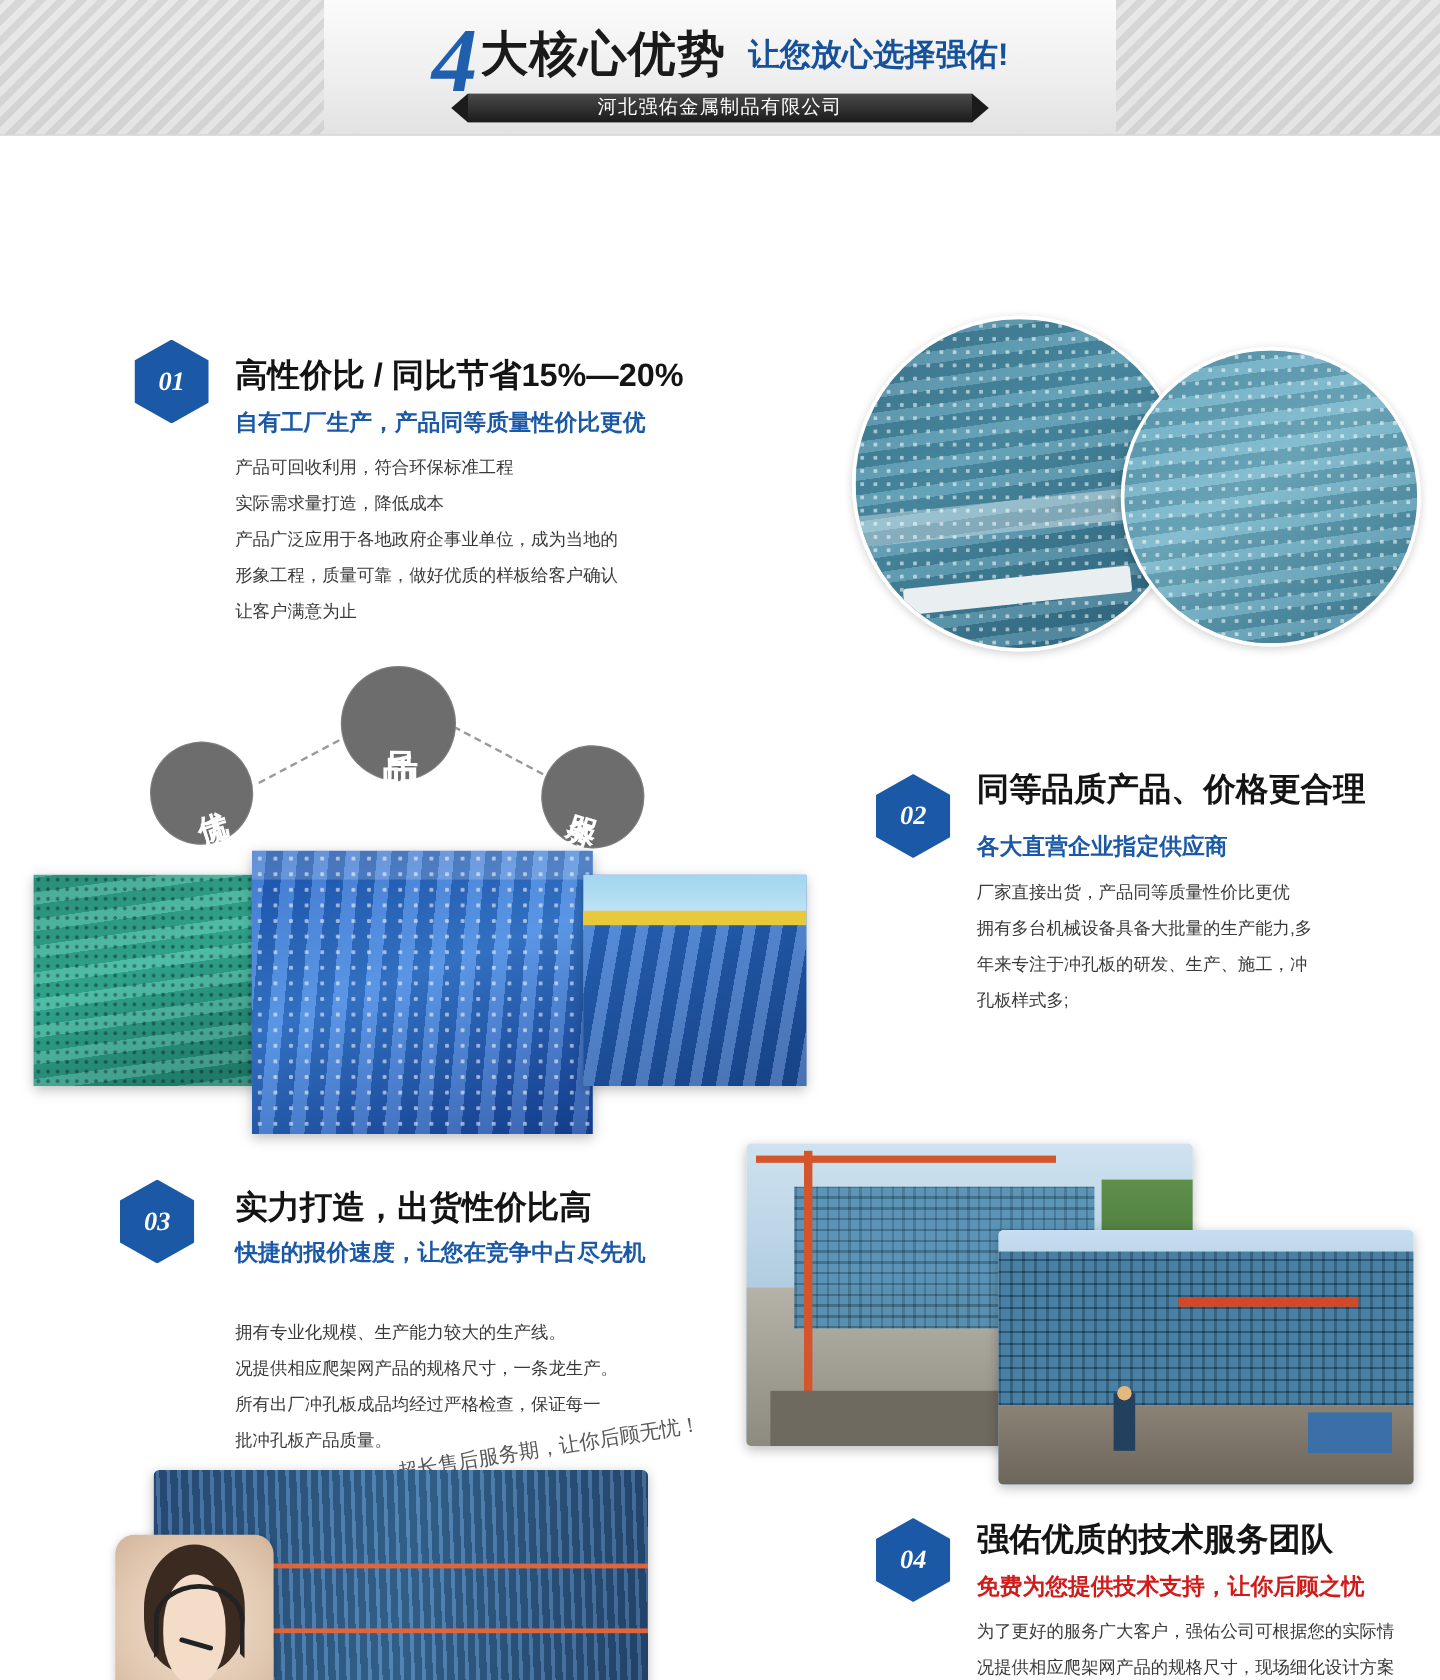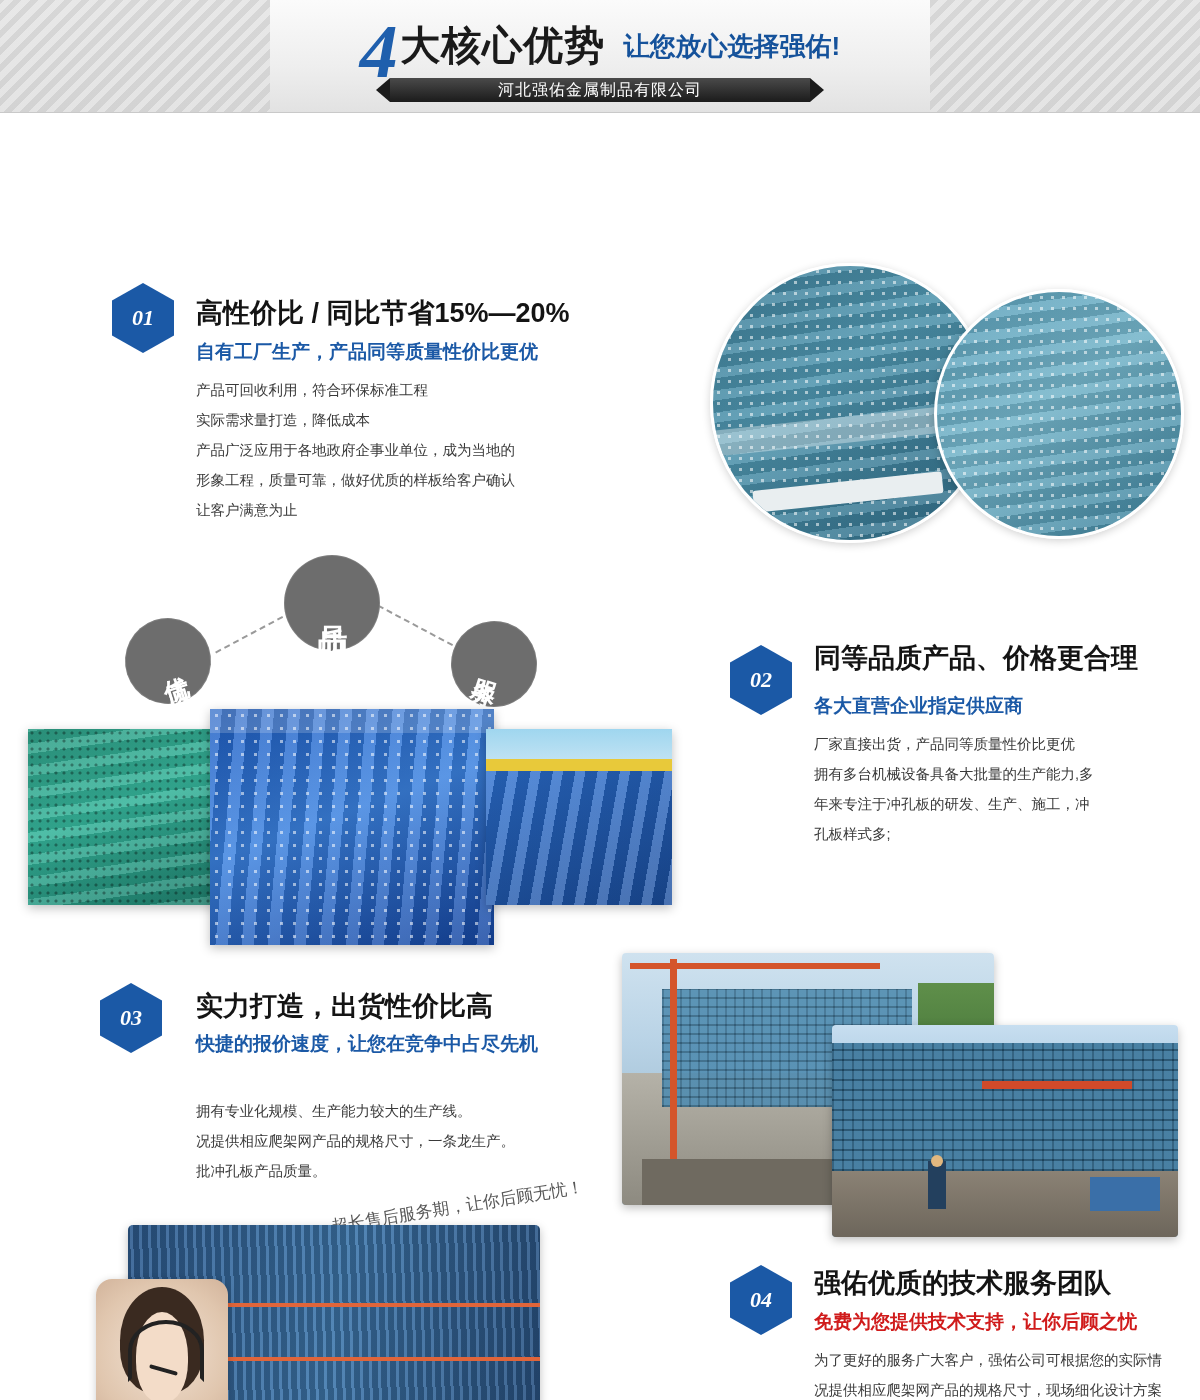--- a/index.html
+++ b/index.html
@@ -351,20 +351,21 @@
     <div>年来专注于冲孔板的研发、生产、施工，冲</div>
     <div>孔板样式多;</div>
   </div>
 
   <div class="hex" style="left:100px; top:870px;">03</div>
   <div class="blk-title" style="left:196px; top:875px;">实力打造，出货性价比高</div>
   <div class="blk-sub" style="left:196px; top:918px;">快捷的报价速度，让您在竞争中占尽先机</div>
   <div class="blk-body" style="left:196px; top:954px;margin-top:29px;">
     <div>拥有专业化规模、生产能力较大的生产线。</div>
     <div>况提供相应爬架网产品的规格尺寸，一条龙生产。</div>
+    <div>所有出厂冲孔板成品均经过严格检查，保证每一</div>
     <div>批冲孔板产品质量。</div>
   </div>
 
   <div class="photo shadow" style="left:622px; top:840px; width:372px; height:252px; border-radius:4px; background:linear-gradient(180deg,#cfe2ef 0%, #b9d3e6 35%, #8fb0c6 100%);">
     <div class="abs" style="left:0; bottom:0; width:372px; height:132px; background:linear-gradient(180deg,#b5b2a8,#8d8a80);"></div>
     <div class="abs" style="left:40px; top:36px; width:250px; height:118px; background:#3c7fa8; opacity:.9;">
       <div class="abs" style="inset:0; background:repeating-linear-gradient(0deg, rgba(0,0,0,.22) 0 2px, rgba(255,255,255,.06) 2px 9px), repeating-linear-gradient(90deg, rgba(0,0,0,.18) 0 2px, rgba(255,255,255,.05) 2px 9px);"></div>
     </div>
     <div class="abs" style="left:48px; top:6px; width:7px; height:210px; background:#d4552b;"></div>
     <div class="abs" style="left:8px; top:10px; width:250px; height:6px; background:#d4552b;"></div>

